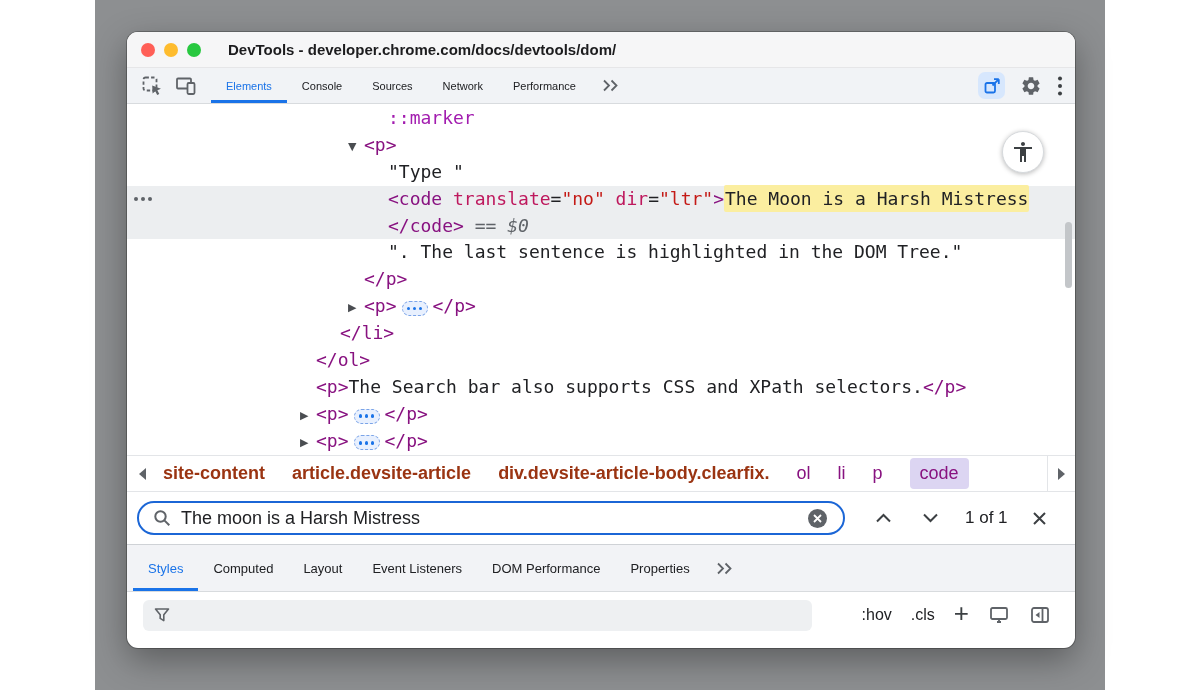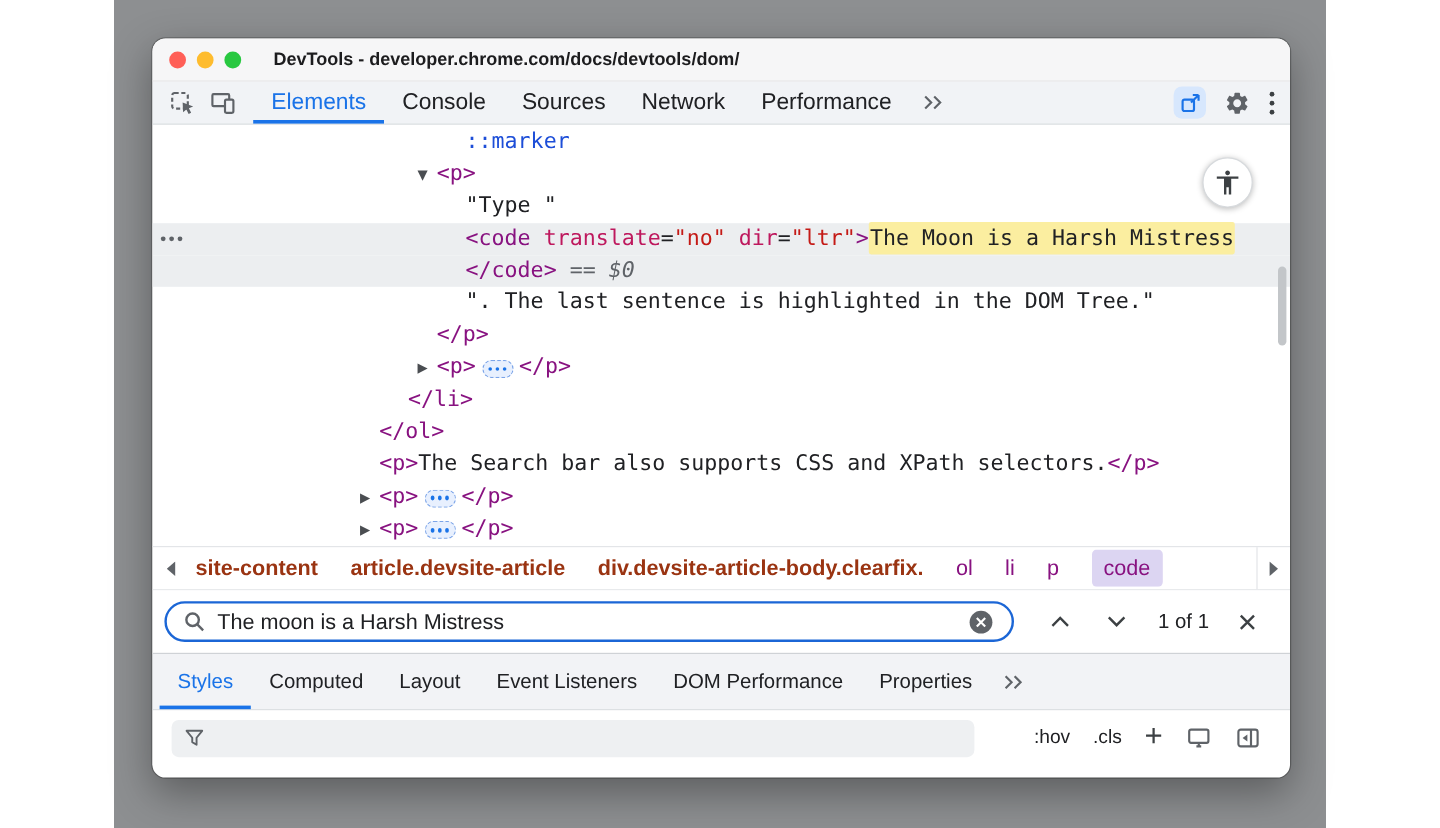--- a/index.html
+++ b/index.html
@@ -20,41 +20,41 @@
   .light.red    { background:#ff5f57; }
   .light.yellow { background:#febc2e; }
   .light.green  { background:#28c840; }
   .title-text { margin-left:101px; font-size:15px; font-weight:700; color:#1c1c1e;text-align:center; }
 
   
   .toolbar { height:36px; flex:none; background:#f1f3f6; border-bottom:1px solid #d8dbde;
              display:flex; align-items:stretch; padding:0 12px 0 8px; }
   .tb-icon { width:34px; display:flex; align-items:center; justify-content:center; }
   .tabs { display:flex; margin-left:8px; }
-  .tab { padding:3px 15px 0 15px; display:flex; align-items:center; font-size:19px; color:#202124;
+  .tab { padding:3px 15px 0 15px; display:flex; align-items:center; font-size:11px; color:#202124;
          border-bottom:3px solid transparent; cursor:default; }
   .tab.active { color:#1a73e8; border-bottom-color:#1a73e8; }
   .more-tabs { display:flex; align-items:center; padding:0 10px; }
   .right-icons { margin-left:auto; display:flex; align-items:center; gap:15px; }
   .blue-chip { width:27px; height:27px; border-radius:7px; background:#d7e7fd;
                display:flex; align-items:center; justify-content:center; }
 
   
   .dom-area { height:351px; flex:none; background:#fff; position:relative; overflow:hidden;
               font-family:"DejaVu Sans Mono", monospace; font-size:18px; }
   .dom-rows { padding-top:1px; }
   .dom-row { height:26.9px; line-height:26.9px; white-space:pre; position:relative; color:#202124; }
   .dom-row.selected { background:#eceef0; }
   .arrow { display:inline-block; width:16px; font-size:11px; color:#4a4d51;
            font-family:"DejaVu Sans", sans-serif; vertical-align:1px; }
   .tk-tag    { color:#881280; }
   .tk-attr   { color:#be185d; }
   .tk-val    { color:#c41a16; }
   .tk-plain  { color:#202124; }
-  .tk-pseudo { color:#1d4ed8; }
+  .tk-pseudo { color:#a21caf; }
   .tk-meta   { color:#5f6368; }
   .tk-dollar { color:#5f6368; font-style:italic; }
   .tk-hl     { background:#fbeea0; border-radius:2px; padding:3px 1px; }
   .gutter-dots { position:absolute; left:7px; top:50%; transform:translateY(-50%);
                  display:flex; gap:3px; }
   .gutter-dots i { width:4px; height:4px; border-radius:50%; background:#5f6368; }
   .ellipsis-pill { display:inline-flex; align-items:center; justify-content:center; gap:2.5px;
                    width:26px; height:15px; border-radius:9px; border:1px dashed #7ba4e8;
                    background:#e8f0fe; vertical-align:2px; margin:0 5px; }
   .ellipsis-pill i { width:3.5px; height:3.5px; border-radius:50%; background:#1a73e8; }
@@ -84,21 +84,21 @@
                   background:transparent; font-family:"Liberation Sans", sans-serif; padding-left:9px; }
   .clear-btn { width:19px; height:19px; border-radius:50%; background:#5f6368; flex:none;
                display:flex; align-items:center; justify-content:center; margin-right:6px; }
   .nav-chevron { margin-left:30px; display:flex; align-items:center; }
   .result-count { font-size:17px; color:#202124; margin-left:26px; white-space:nowrap; }
   .close-btn { margin-left:24px; display:flex; align-items:center; }
 
   
   .sidebar-tabs { height:47px; flex:none; background:#f2f3f6; border-bottom:1px solid #d8dbde;
                   display:flex; align-items:stretch; padding-left:6px; }
-  .stab { padding:3px 15px 0 15px; display:flex; align-items:center; font-size:17px; color:#202124;
+  .stab { padding:3px 15px 0 15px; display:flex; align-items:center; font-size:13px; color:#202124;
           border-bottom:3px solid transparent; }
   .stab.active { color:#1a73e8; border-bottom-color:#1a73e8; }
 
   
   .filter-row { height:46px; flex:none; display:flex; align-items:center;
                 padding:0 24px 0 16px; background:#fff; }
   .filter-box { width:669px; height:31px; background:#eef0f2; border-radius:6px;
                 display:flex; align-items:center; padding:0 10px; }
   .style-actions { margin-left:auto; display:flex; align-items:center; gap:19px; }
   .pseudo-label { font-size:16px; color:#202124; }

